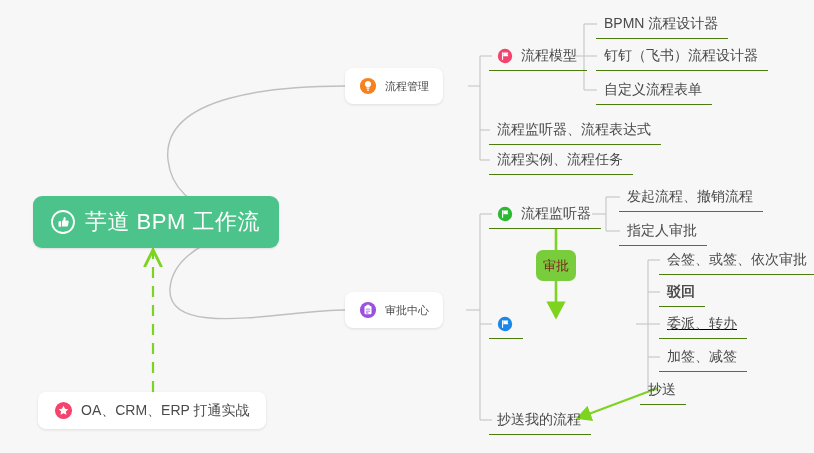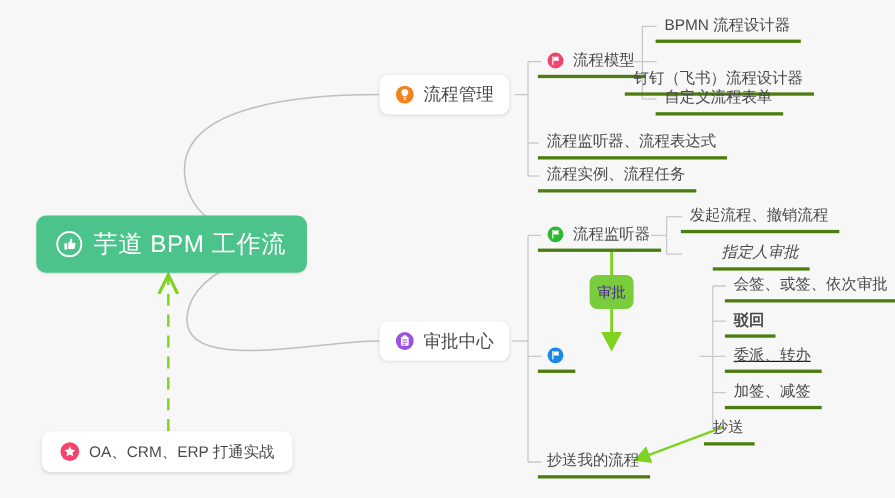--- a/index.html
+++ b/index.html
@@ -53,33 +53,33 @@
     border-radius: 8px;
     height: 36px;
     display: flex;
     align-items: center;
     padding: 0 14px;
     box-sizing: border-box;
     box-shadow: 0 1px 3px rgba(0,0,0,0.10);
     white-space: nowrap;
   }
   .branch-label {
-    font-size: 16px;
+    font-size: 11px;
     color: #4a4a4a;
     margin-left: 8px;
   }
   
   .leaf-node {
     position: absolute;
     height: 30px;
     display: flex;
     align-items: center;
     padding: 0 10px 0 8px;
     box-sizing: border-box;
-    border-bottom: 3px solid #4d7c0f;
+    border-bottom: 1px solid #4d7c0f;
     white-space: nowrap;
     text-align: center;
   }
   .leaf-label {
     font-size: 14px;
     color: #4a4a4a;
   }
   .leaf-node.with-icon .leaf-label { margin-left: 8px; }
   
   .icon {
@@ -92,21 +92,21 @@
   .anno-badge {
     position: absolute;
     background: #79CC3C;
     border-radius: 7px;
     display: flex;
     align-items: center;
     justify-content: center;
     box-sizing: border-box;
   }
   .anno-badge-label {
-    color: #4c1d95;
+    color: #7f1d1d;
     font-size: 13px;
     white-space: nowrap;
   }
 </style>
 </head>
 <body style="background: rgb(247, 247, 247);">
 
 <div id="canvas">
 
   <svg class="svg-layer" viewBox="0 0 814 453">
@@ -192,21 +192,21 @@
         <rect x="6.3" y="5.1" width="1.35" height="9.8" rx="0.6" fill="#ffffff"></rect>
         <path d="M7.9 5.6h5.6c.5 0 .75.35.55.75l-.9 1.6.9 1.6c.2.4-.05.75-.55.75H7.9z" fill="#ffffff"></path>
       </svg>
     </span>
     <span class="leaf-label">流程模型</span>
   </div>
 
   <div class="leaf-node" style="left:596px; top:9px;">
     <span class="leaf-label">BPMN 流程设计器</span>
   </div>
-  <div class="leaf-node" style="left:568px; top:41px;margin-top:16px;">
+  <div class="leaf-node" style="left:596px; top:41px;">
     <span class="leaf-label">钉钉（飞书）流程设计器</span>
   </div>
   <div class="leaf-node" style="left:596px; top:75px;">
     <span class="leaf-label">自定义流程表单</span>
   </div>
 
   <div class="leaf-node" style="left:489px; top:115px;">
     <span class="leaf-label">流程监听器、流程表达式</span>
   </div>
   <div class="leaf-node" style="left:489px; top:145px;">
@@ -234,21 +234,21 @@
         <circle cx="10" cy="10" r="9" fill="#2AB930"></circle>
         <rect x="6.3" y="5.1" width="1.35" height="9.8" rx="0.6" fill="#ffffff"></rect>
         <path d="M7.9 5.6h5.6c.5 0 .75.35.55.75l-.9 1.6.9 1.6c.2.4-.05.75-.55.75H7.9z" fill="#ffffff"></path>
       </svg>
     </span>
     <span class="leaf-label">流程监听器</span>
   </div>
   <div class="leaf-node" style="left:619px; top:182px;">
     <span class="leaf-label">发起流程、撤销流程</span>
   </div>
-  <div class="leaf-node" style="left:648px; top:216px;font-style:italic;">
+  <div class="leaf-node" style="left:619px; top:216px;">
     <span class="leaf-label">指定人审批</span>
   </div>
 
   <div class="leaf-node with-icon" style="left:489px; top:309px;">
     <span class="icon">
       <svg width="16" height="16" viewBox="0 0 20 20">
         <circle cx="10" cy="10" r="9" fill="#1C87E8"></circle>
         <rect x="6.3" y="5.1" width="1.35" height="9.8" rx="0.6" fill="#ffffff"></rect>
         <path d="M7.9 5.6h5.6c.5 0 .75.35.55.75l-.9 1.6.9 1.6c.2.4-.05.75-.55.75H7.9z" fill="#ffffff"></path>
       </svg>

